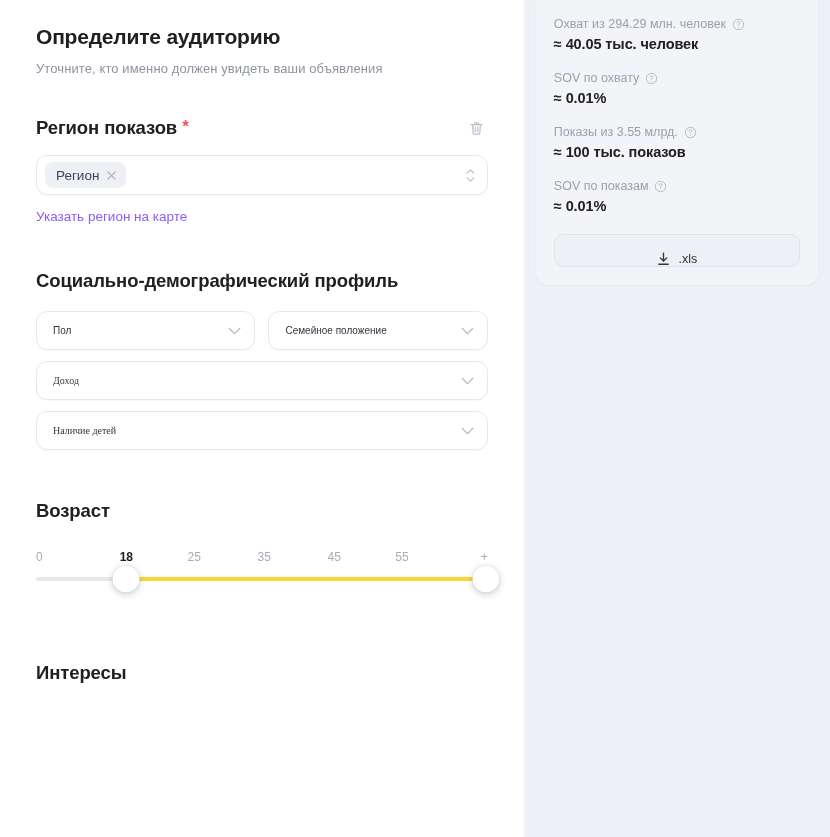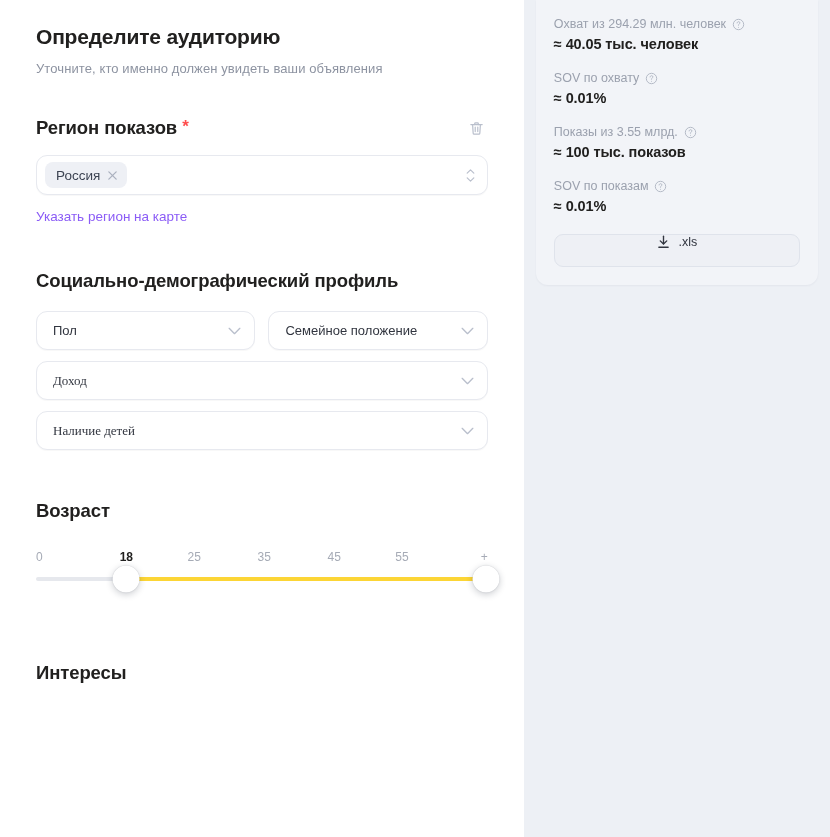--- a/index.html
+++ b/index.html
@@ -178,21 +178,21 @@
 
   .select {
     height: 39px;
     border: 1px solid #e7e9ef;
     border-radius: 11px;
     background: #fff;
     display: flex;
     align-items: center;
     justify-content: space-between;
     padding: 0 13px 0 16px;
-    font-size: 13px;
+    font-size: 10px;
     color: #31353f;
     cursor: pointer;
     box-shadow: 0 1px 1px rgba(22,28,45,0.03);
   }
   .select.half { flex: 1 1 0; min-width: 0; }
   .select.full { width: 100%; font-family: Liberation Serif, serif; }
   .select-label { overflow: hidden; text-overflow: ellipsis; white-space: nowrap; }
 
   
   .age-block { margin-top: 50px; }
@@ -283,21 +283,21 @@
     letter-spacing: -0.1px;
   }
 
   .xls-btn {
     height: 33px;
     width: 100%;
     border: 1px solid #dfe3eb;
     border-radius: 9px;
     background: #eef0f5;
     display: flex;
-    align-items: flex-start;
+    align-items: flex-end;
     justify-content: center;
     gap: 9px;
     font-size: 12.5px;
     color: #31353f;
     cursor: pointer;
   }
 
   svg { display: block; }
 </style>
 </head>
@@ -323,21 +323,21 @@
               <path d="M9.5 6.5V5a1 1 0 0 1 1-1h3a1 1 0 0 1 1 1v1.5"></path>
               <path d="M6.5 6.5l.8 12.1a1.4 1.4 0 0 0 1.4 1.4h6.6a1.4 1.4 0 0 0 1.4-1.4l.8-12.1"></path>
               <path d="M10.2 10v6.4M13.8 10v6.4"></path>
             </svg>
           </span>
         </button>
       </div>
 
       <div class="region-input">
         <span class="chip">
-          <span>Россия</span>
+          <span>Регион</span>
           <span class="chip-close">
             <svg width="11" height="11" viewBox="0 0 12 12" fill="none" stroke="#9aa1b1" stroke-width="1.4" stroke-linecap="round">
               <path d="M2 2l8 8M10 2l-8 8"></path>
             </svg>
           </span>
         </span>
         <span class="region-spacer"></span>
         <span class="stepper">
           <svg width="9" height="5" viewBox="0 0 10 6" fill="none" stroke="#b9bfcc" stroke-width="1.4" stroke-linecap="round" stroke-linejoin="round">
             <path d="M1 5l4-4 4 4"></path>

